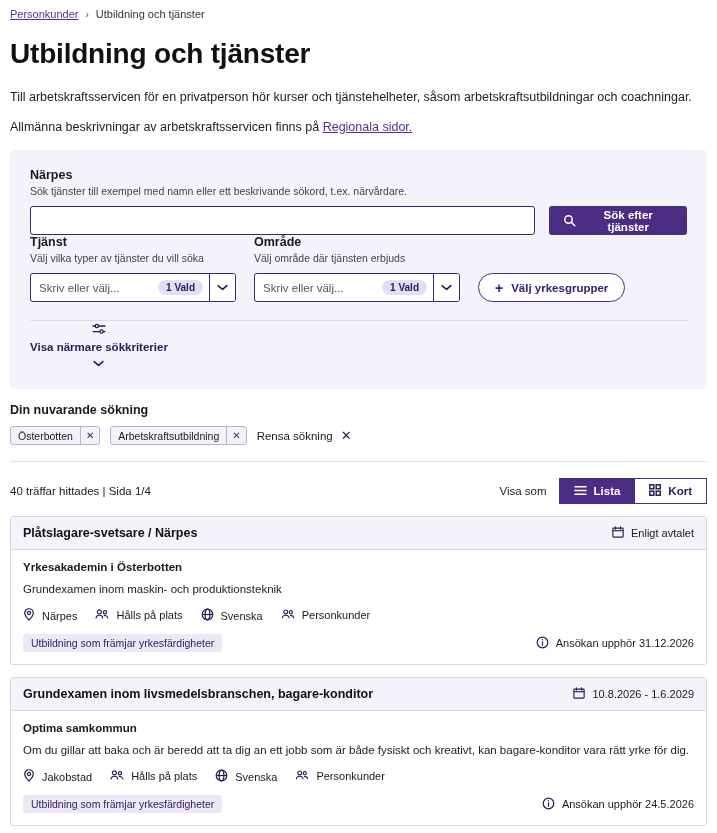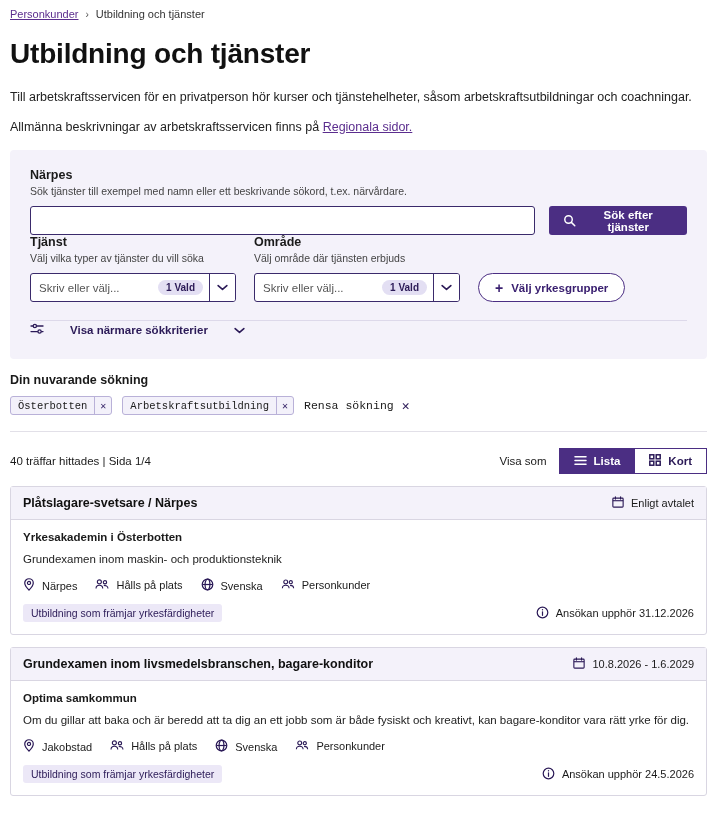--- a/index.html
+++ b/index.html
@@ -136,34 +136,35 @@
     cursor: pointer;
     font-family: "Liberation Sans", sans-serif;
   }
   .btn-outline .plus { font-size: 14px; line-height: 1; }
 
   .panel-sep {
     border: none; border-top: 1px solid #ddd9ea;
     margin: 18px 0 0 0;
   }
   .more-criteria {
-    display: inline-flex; align-items: center; gap: 26px;
+    display: inline-flex; align-items: center; gap: 4px;
     font-size: 11.5px;
     color: #2b1a57;
     font-weight: 600;
     cursor: pointer;
+    flex-direction: column;
   }
 
   
   .current-search-title {
     font-size: 12.5px;
     font-weight: 700;
     margin: 14px 0 9px 0;
   }
-  .chips { display: flex; align-items: center; gap: 10px; font-family: Liberation Mono, monospace; }
+  .chips { display: flex; align-items: center; gap: 10px; }
   .chip {
     display: inline-flex; align-items: center;
     border: 1px solid #b9b1d8;
     background: #f3f1fa;
     border-radius: 3px;
     font-size: 10.5px;
     color: #1a1a1a;
     overflow: hidden;
     height: 19px;
   }

